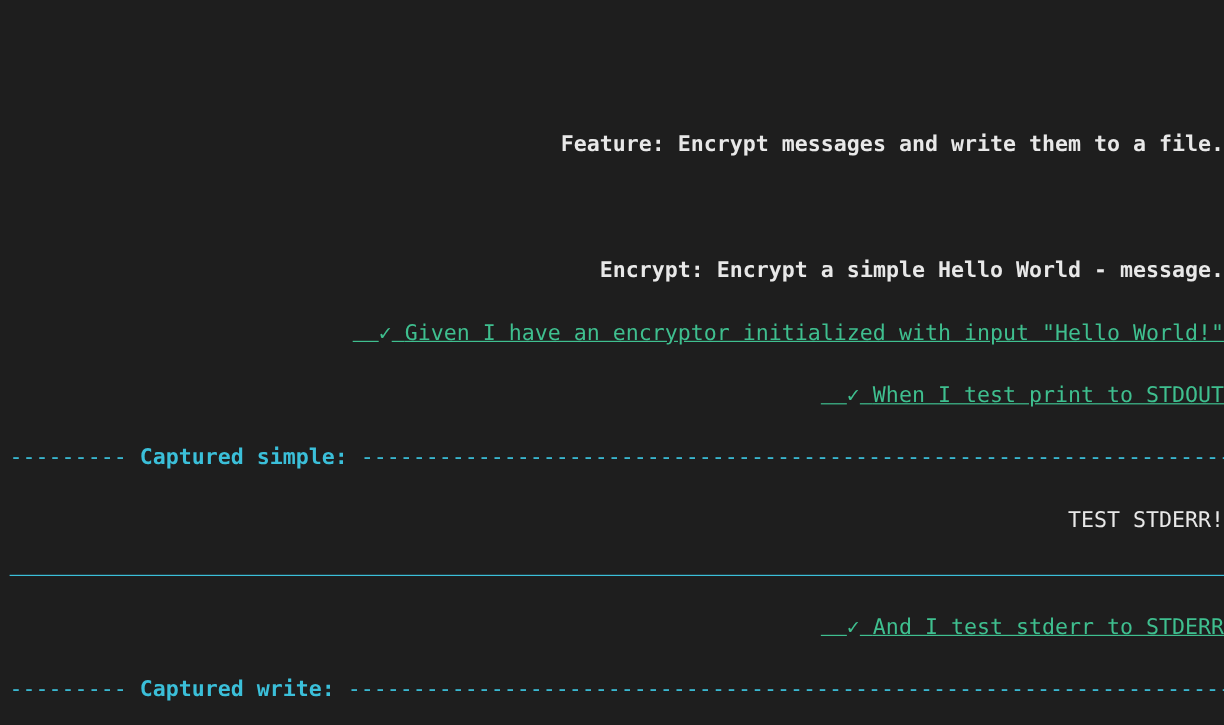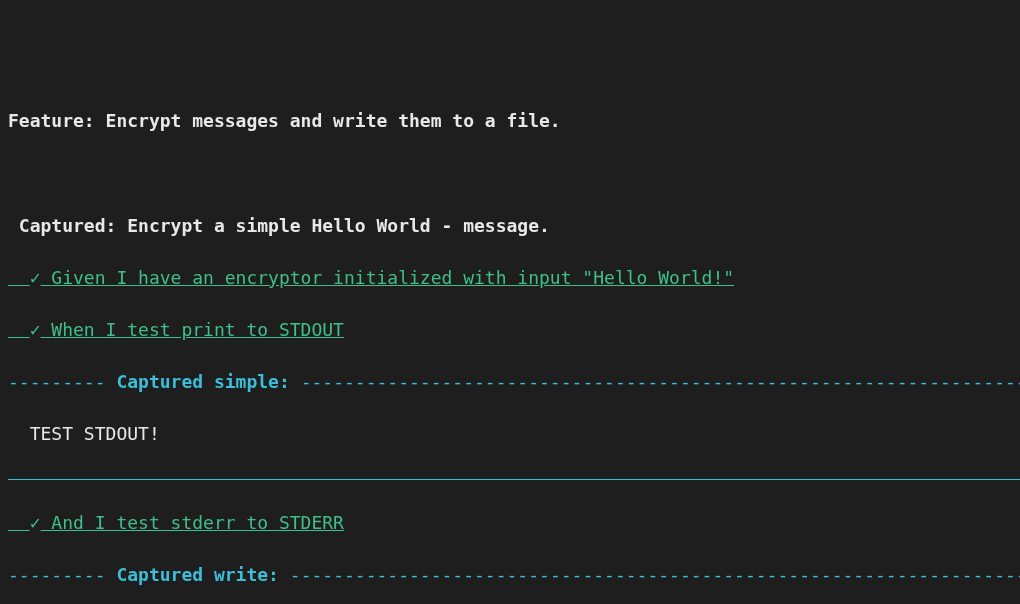--- a/index.html
+++ b/index.html
@@ -12,43 +12,43 @@
     height: 604px;
     overflow: hidden;
     padding: 4px 0 0 8px;
     white-space: pre;
     color: #e8e8e8;
   }
   .bold    { font-weight: 700; }
   .white   { color: #e8e8e8; }
   .green   { color: #3fbf8f; text-decoration: underline; }
   .cyan    { color: #3bbfd9; }
-  .line    { display: block; height: 26px; }
+  .line    { display: block; height: 26px; text-align: right; }
   .check   { color: #3fbf8f; display: inline-block; width: 1ch; }
   .sep-dash { color: #3bbfd9; }
   .sep-thin {
     display: block;
     border: none;
     border-top: 1px solid #3bbfd9;
     margin: 6px 0 4px 0;
     width: 100%;
   }
 </style>
 </head>
 <body>
 
 
 
 <span class="line bold white"><span>Feature:</span> <span>Encrypt messages and write them to a file.</span></span>
 <span class="line"> </span>
-<span class="line bold white"> <span>Captured:</span> <span>Encrypt a simple Hello World - message.</span></span>
+<span class="line bold white"> <span>Encrypt:</span> <span>Encrypt a simple Hello World - message.</span></span>
 <span class="line green">  <span class="check">✓</span> <span>Given I have an encryptor initialized with input "Hello World!"</span></span>
 <span class="line green">  <span class="check">✓</span> <span>When I test print to STDOUT</span></span>
 <span class="line cyan"><span class="sep-dash">---------</span> <span class="bold">Captured simple:</span> <span class="sep-dash">-----------------------------------------------------------------------</span></span>
-<span class="line white">  <span>TEST STDOUT!</span></span>
+<span class="line white">  <span>TEST STDERR!</span></span>
 <hr class="sep-thin">
 <span class="line green">  <span class="check">✓</span> <span>And I test stderr to STDERR</span></span>
 <span class="line cyan"><span class="sep-dash">---------</span> <span class="bold">Captured write:</span> <span class="sep-dash">-----------------------------------------------------------------------</span></span>
 
 
 
 
 
 
 

